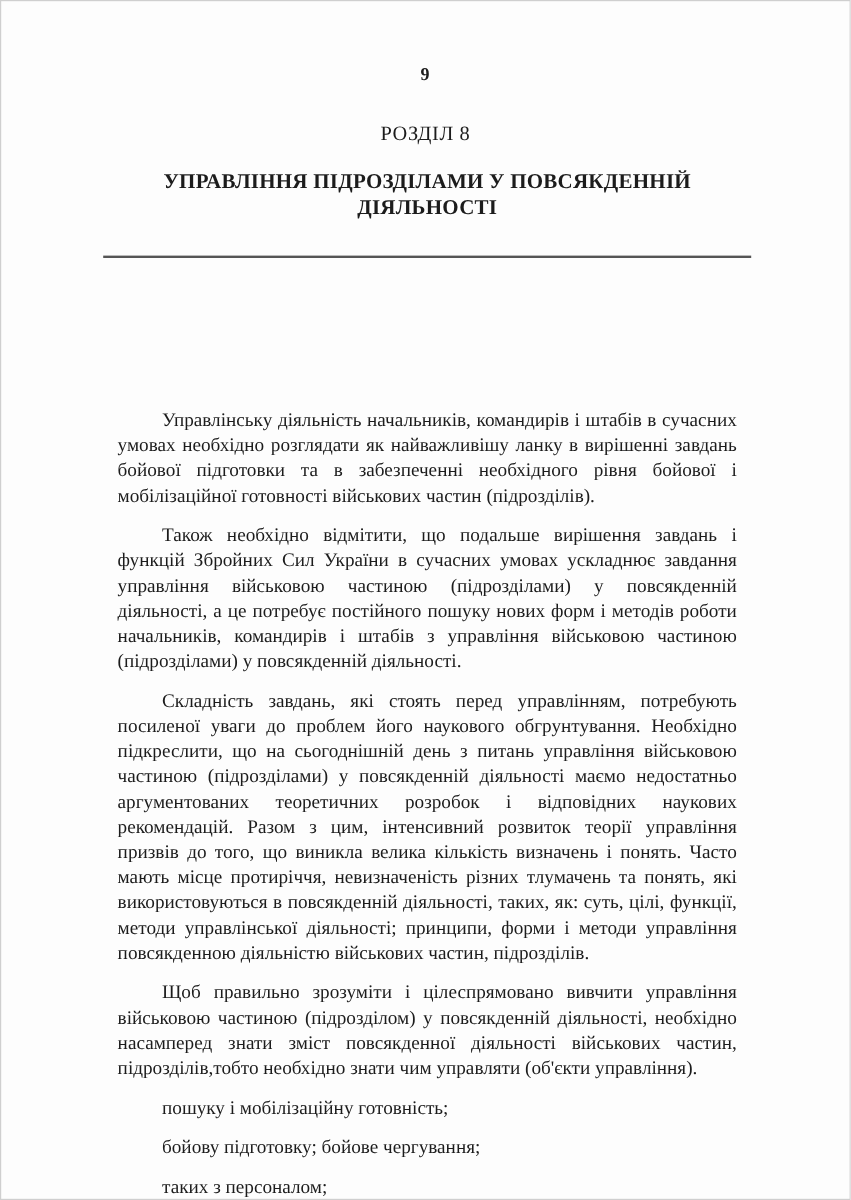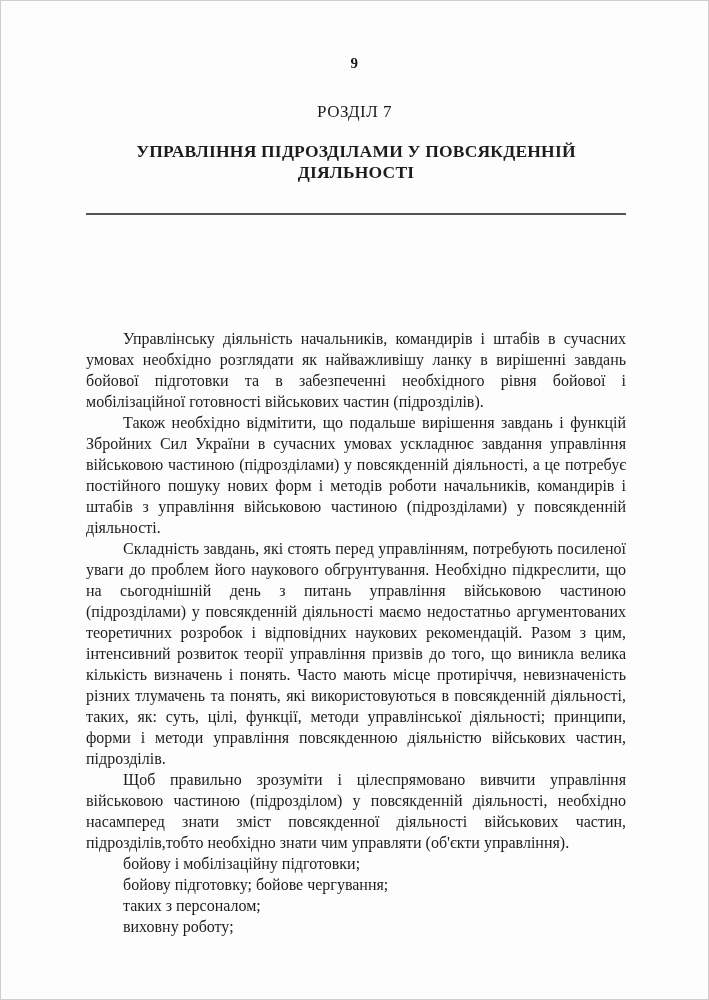--- a/index.html
+++ b/index.html
@@ -53,46 +53,46 @@
   .body-text {
     position: absolute;
     top: 327px;
     left: 85px;
     width: 540px;
     font-size: 16px;
     line-height: 21px;
     text-align: justify;
   }
   .body-text p {
-    margin: 0;
+    margin: 12px;
     text-indent: 37px;
   }
   .list-line {
     margin: 0;
     text-indent: 37px;
     text-align: left;
   }
 </style>
 </head>
 <body>
 
 <div class="page">
 
   <div class="page-number">9</div>
 
-  <div class="chapter-heading">РОЗДІЛ 7</div>
+  <div class="chapter-heading">РОЗДІЛ 8</div>
 
   <div class="section-title">УПРАВЛІННЯ ПІДРОЗДІЛАМИ У ПОВСЯКДЕННІЙ ДІЯЛЬНОСТІ</div>
 
   <div class="body-text">
     <p>Управлінську діяльність начальників, командирів і штабів в сучасних умовах необхідно розглядати як найважливішу ланку в вирішенні завдань бойової підготовки та в забезпеченні необхідного рівня бойової і мобілізаційної готовності військових частин (підрозділів).</p>
     <p>Також необхідно відмітити, що подальше вирішення завдань і функцій Збройних Сил України в сучасних умовах ускладнює завдання управління військовою частиною (підрозділами) у повсякденній діяльності, а це потребує постійного пошуку нових форм і методів роботи начальників, командирів і штабів з управління військовою частиною (підрозділами) у повсякденній діяльності.</p>
     <p>Складність завдань, які стоять перед управлінням, потребують посиленої уваги до проблем його наукового обгрунтування. Необхідно підкреслити, що на сьогоднішній день з питань управління військовою частиною (підрозділами) у повсякденній діяльності маємо недостатньо аргументованих теоретичних розробок і відповідних наукових рекомендацій. Разом з цим, інтенсивний розвиток теорії управління призвів до того, що виникла велика кількість визначень і понять. Часто мають місце протиріччя, невизначеність різних тлумачень та понять, які використовуються в повсякденній діяльності, таких, як: суть, цілі, функції, методи управлінської діяльності; принципи, форми і методи управління повсякденною діяльністю військових частин, підрозділів.</p>
     <p>Щоб правильно зрозуміти і цілеспрямовано вивчити управління військовою частиною (підрозділом) у повсякденній діяльності, необхідно насамперед знати зміст повсякденної діяльності військових частин, підрозділів,тобто необхідно знати чим управляти (об'єкти управління).</p>
 
 
-    <p class="list-line">бойову і мобілізаційну підготовки;</p>
+    <p class="list-line">пошуку і мобілізаційну готовність;</p>
     <p class="list-line">бойову підготовку; бойове чергування;</p>
     <p class="list-line">таких з персоналом;</p>
     <p class="list-line">виховну роботу;</p>
   </div>
 
 </div>
 
 </body></html>

